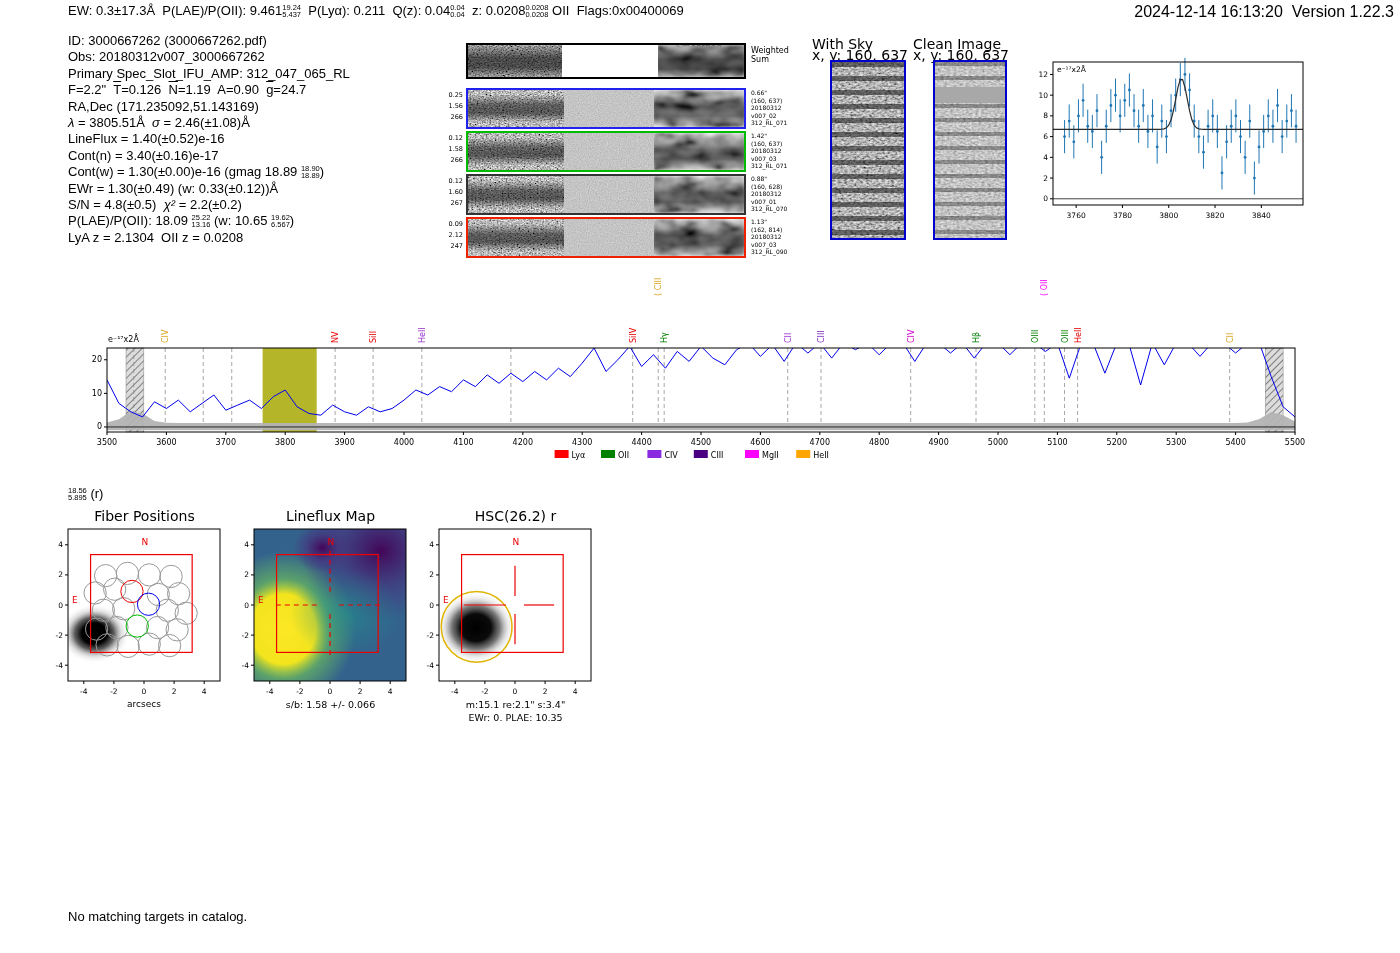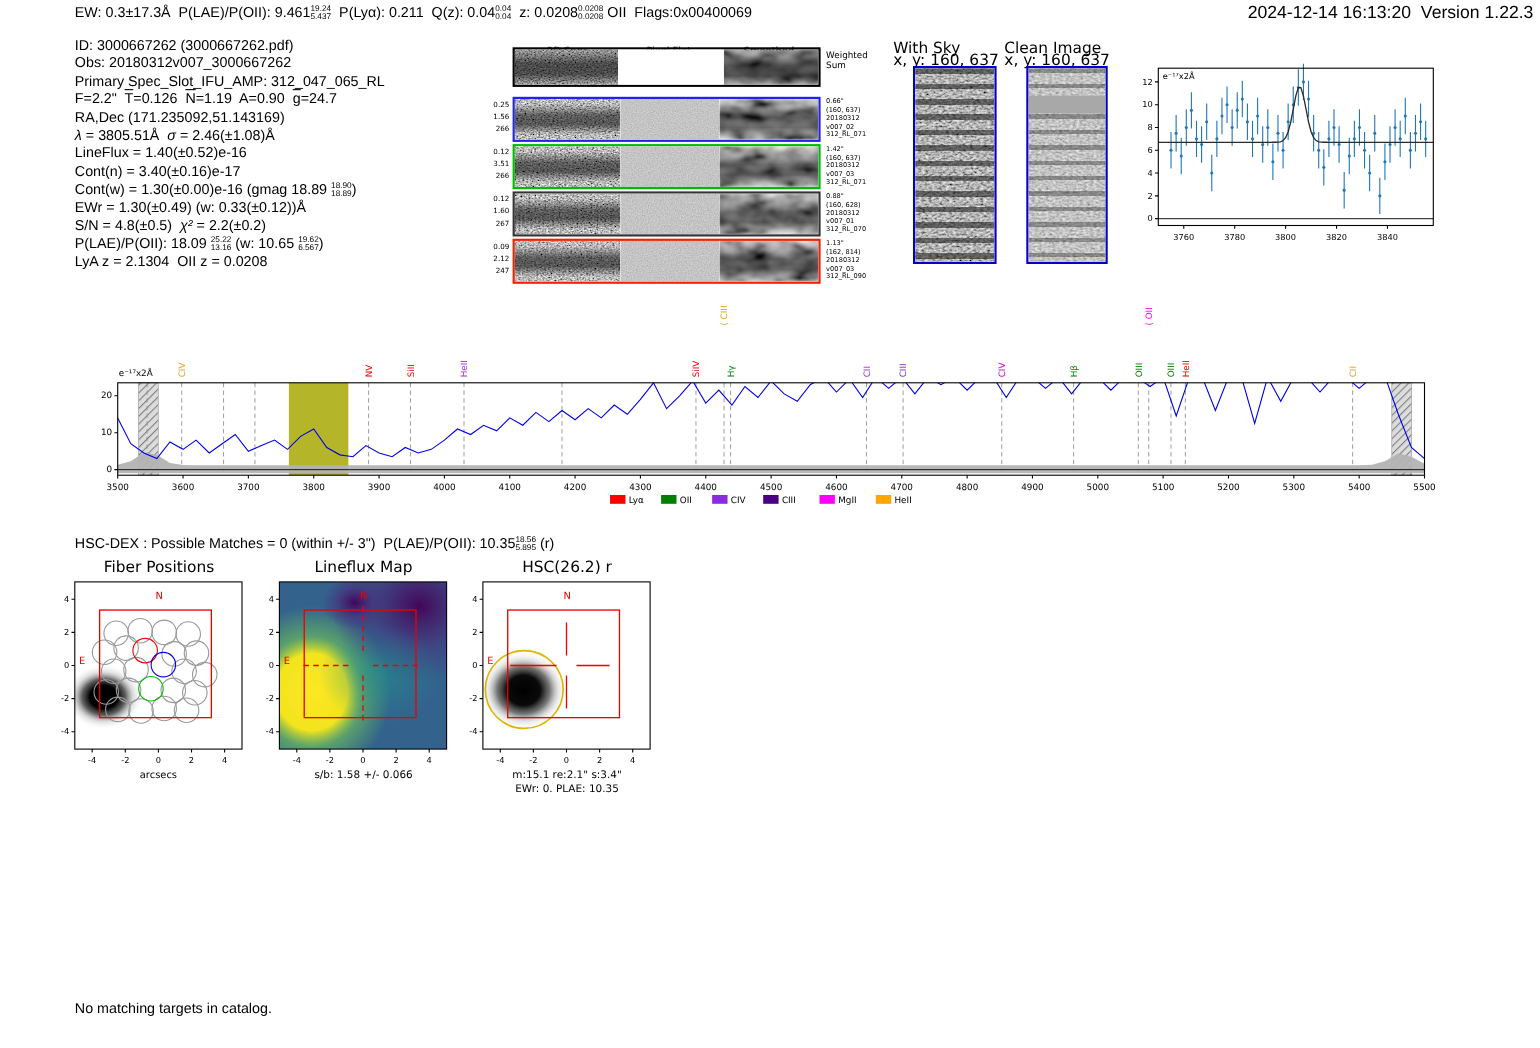--- a/index.html
+++ b/index.html
@@ -151,21 +151,21 @@
       </div>
       <div class="rowrlbl sans abs" style="top: 59px;">
         <div>0.66"</div>
         <div>(160, 637)</div>
         <div>20180312</div>
         <div>v007_02</div>
         <div>312_RL_071</div>
       </div>
       <div class="rowlbl sans abs" style="top: 103px;">
         <div>0.12</div>
-        <div>3.51</div>
+        <div>1.58</div>
         <div>266</div>
       </div>
       <div class="cutrow" style="top: 101px; border-color: rgb(0, 187, 0);">
         <div class="cell" style="width: 96px;">
           <svg width="100%" height="100%" preserveAspectRatio="none">
             <defs>
               <filter id="nf6" x="0%" y="0%" width="100%" height="100%">
                 <feTurbulence type="fractalNoise" baseFrequency="0.55 0.75" numOctaves="2" seed="45"></feTurbulence>
                 <feColorMatrix type="saturate" values="0"></feColorMatrix>
                 <feComponentTransfer>
@@ -658,21 +658,21 @@
         <text x="604.4" y="197.5" font-size="8">CIV</text>
         <rect x="633.8" y="190" width="14" height="8" fill="#4b0082"></rect>
         <text x="650.8" y="197.5" font-size="8">CIII</text>
         <rect x="685" y="190" width="14" height="8" fill="#ff00ff"></rect>
         <text x="702" y="197.5" font-size="8">MgII</text>
         <rect x="736.2" y="190" width="14" height="8" fill="#ffa500"></rect>
         <text x="753.2" y="197.5" font-size="8">HeII</text>
       </g>
     </svg></div>
 
-<div id="hsc-line" class="abs mono"><span>HSC-DEX : Possible Matches = 0 (within +/- 3")  P(LAE)/P(OII): 10.35</span><span class="stack"><div>18.56</div><div>5.895</div></span><span> (r)</span></div>
+<div id="hsc-line" class="abs mono"><span class="stack"><div>18.56</div><div>5.895</div></span><span> (r)</span></div>
 
 <div class="abs" style="left:52px;top:508px;width:185px">
   <div class="ptitle sans">Fiber Positions</div>
   <div id="fiber-plot"><svg width="185" height="188" font-family="DejaVu Sans, sans-serif">
         <defs>
           <radialGradient id="fblob">
             <stop offset="0%" stop-color="#000" stop-opacity="1"></stop>
             <stop offset="35%" stop-color="#000" stop-opacity="1"></stop>
             <stop offset="55%" stop-color="#444" stop-opacity="0.85"></stop>
             <stop offset="75%" stop-color="#aaa" stop-opacity="0.4"></stop>

